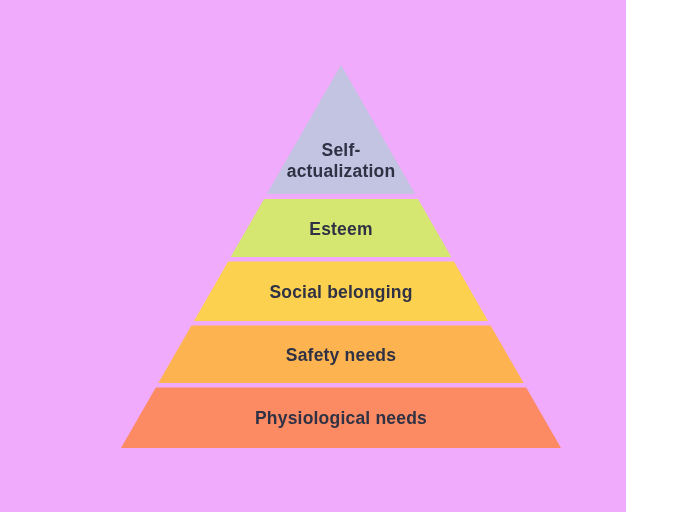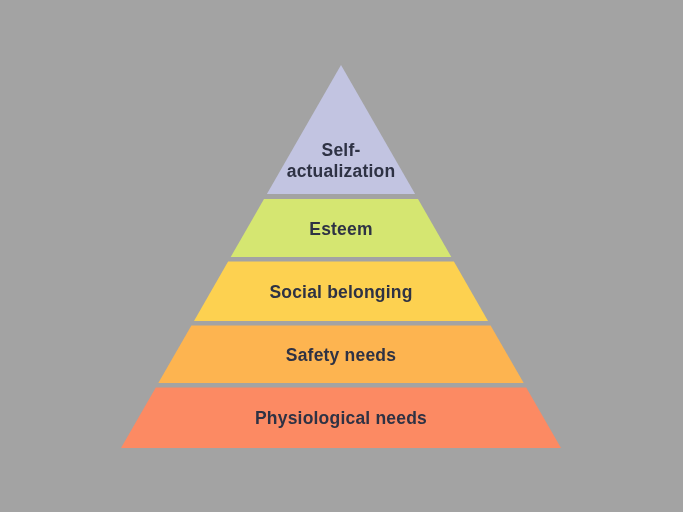--- a/index.html
+++ b/index.html
@@ -2,23 +2,23 @@
 <html><head>
 <meta charset="utf-8">
 <style>
   html, body {
     margin: 0;
     padding: 0;
     background: #ffffff;
   }
   .canvas {
     position: relative;
-    width: 683px;
+    width: 626px;
     height: 512px;
-    background: #a3a3a3;
+    background: #f0abfc;
     overflow: hidden;
   }
   svg {
     display: block;
   }
   .level-label {
     font-family: "Liberation Sans", "DejaVu Sans", sans-serif;
     font-weight: 600;
     font-size: 17.5px;
     text-anchor: middle;

